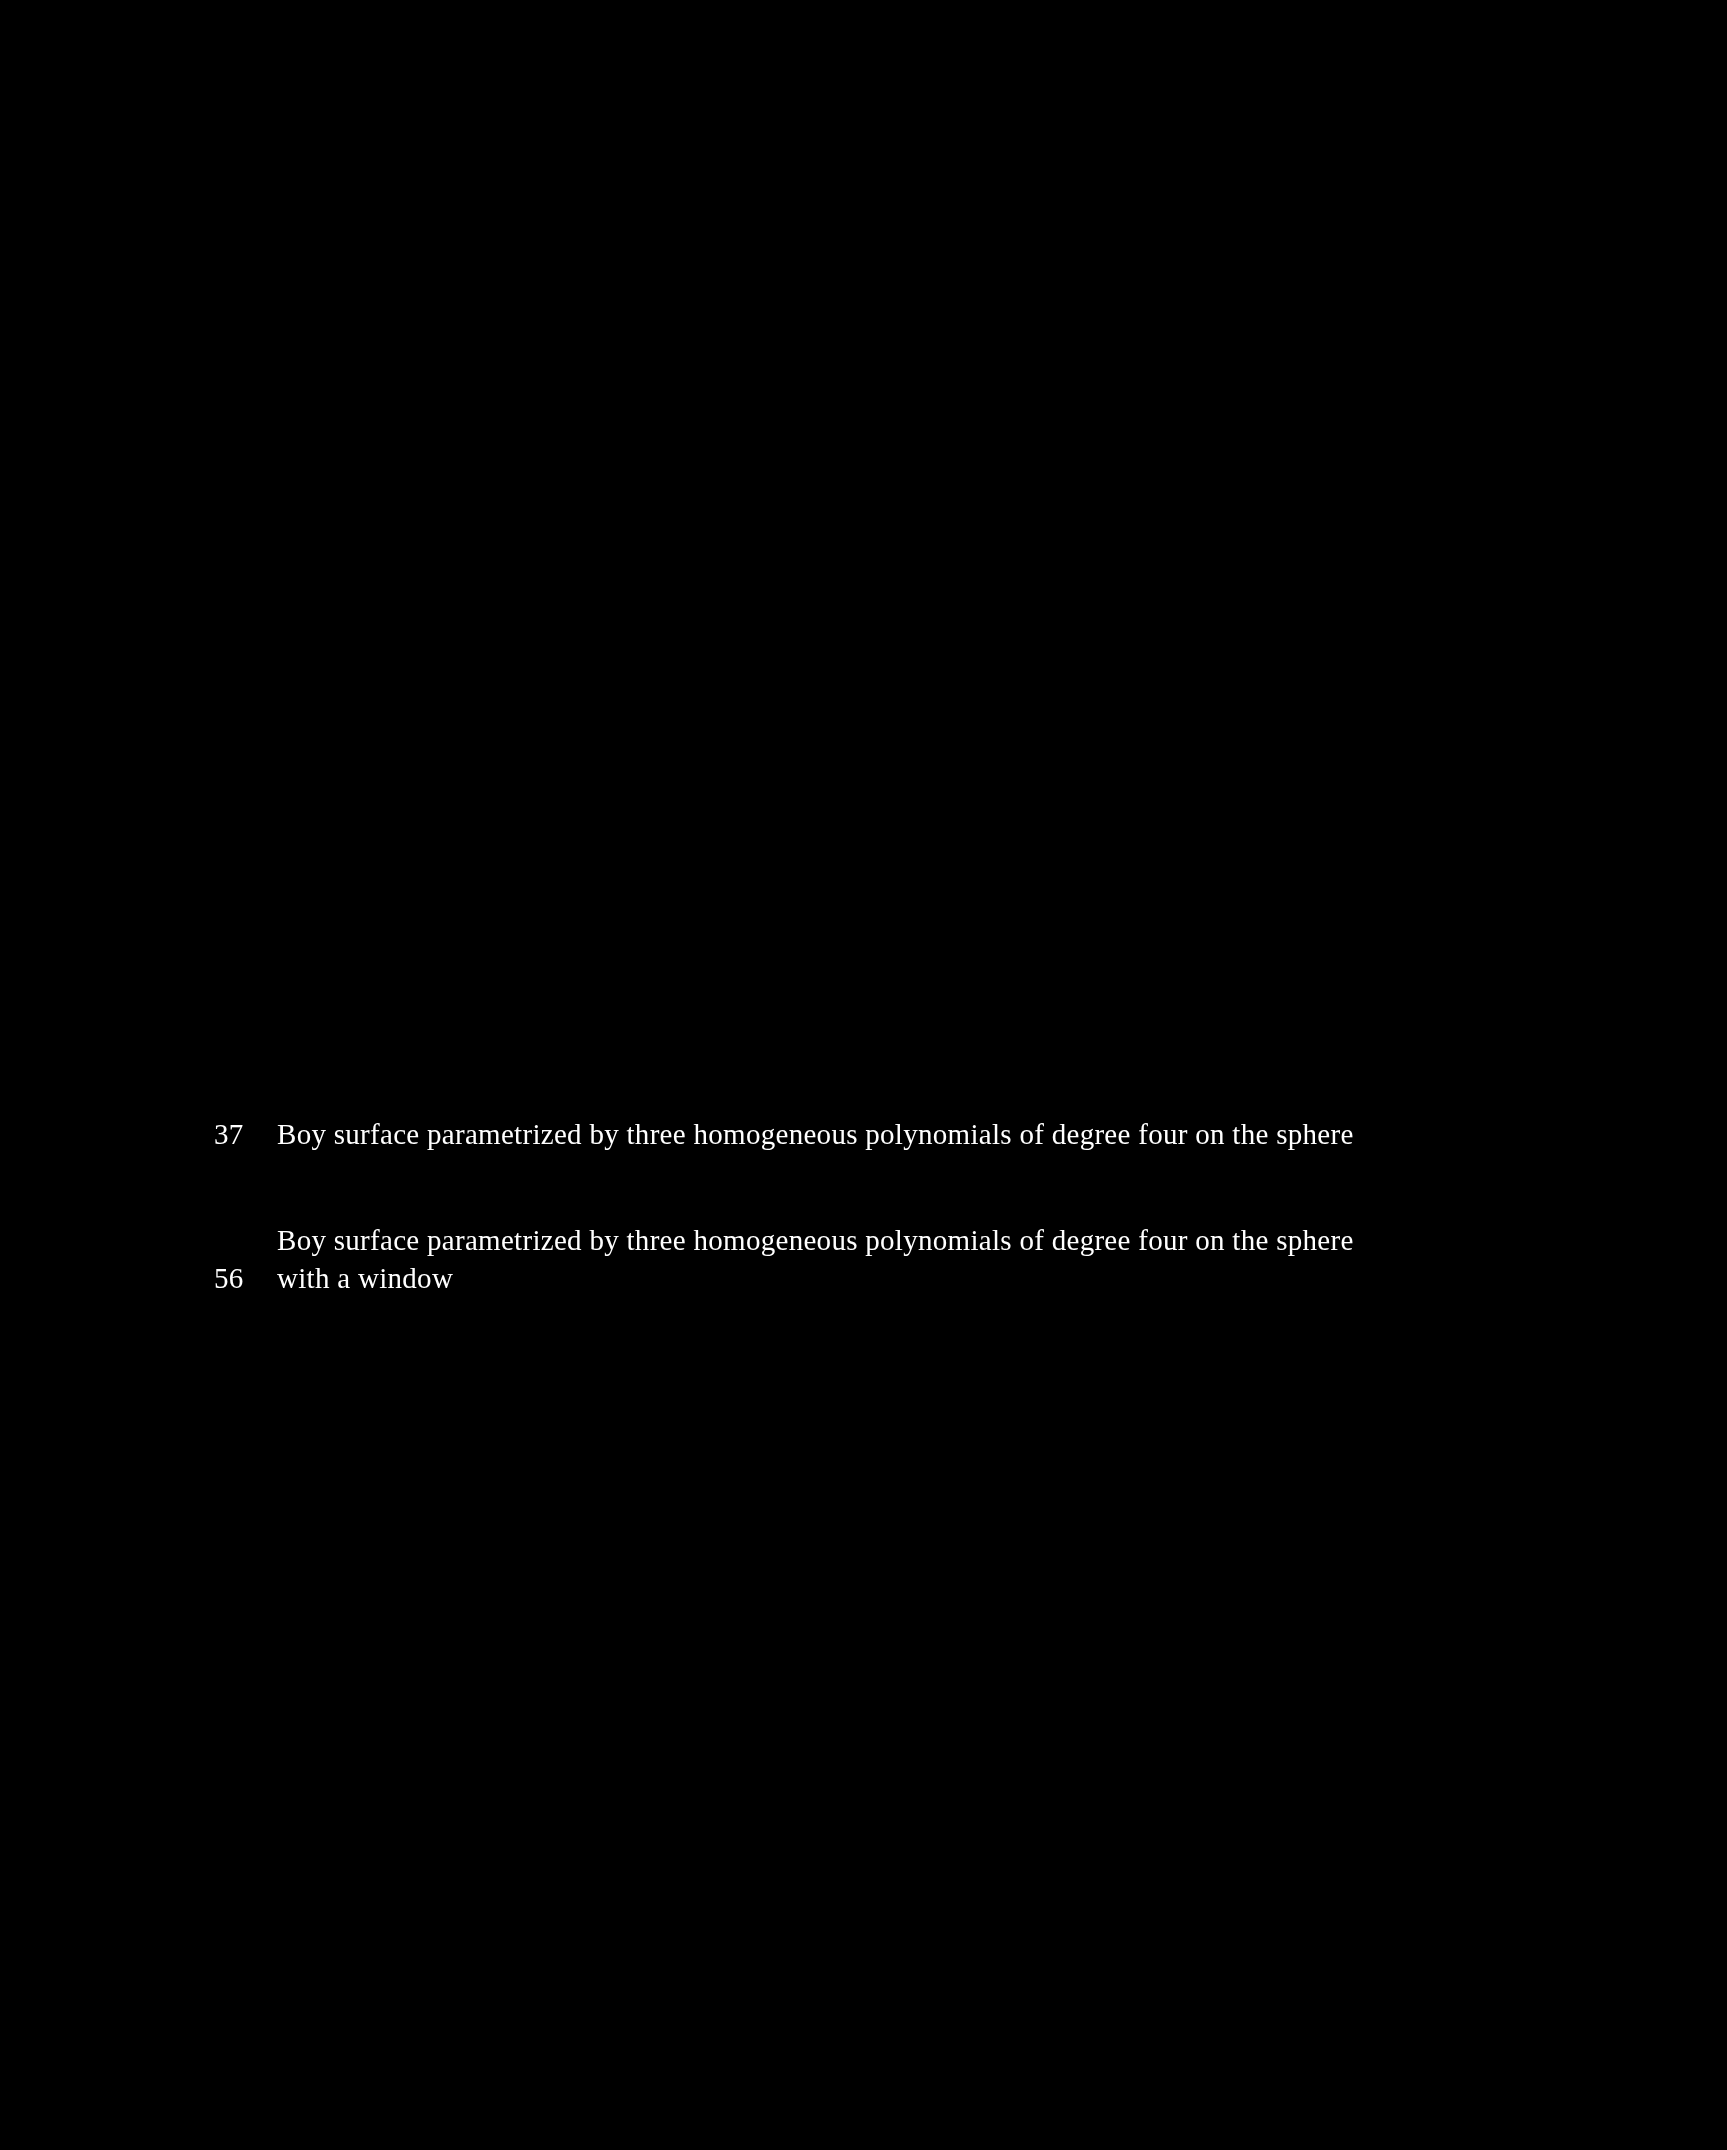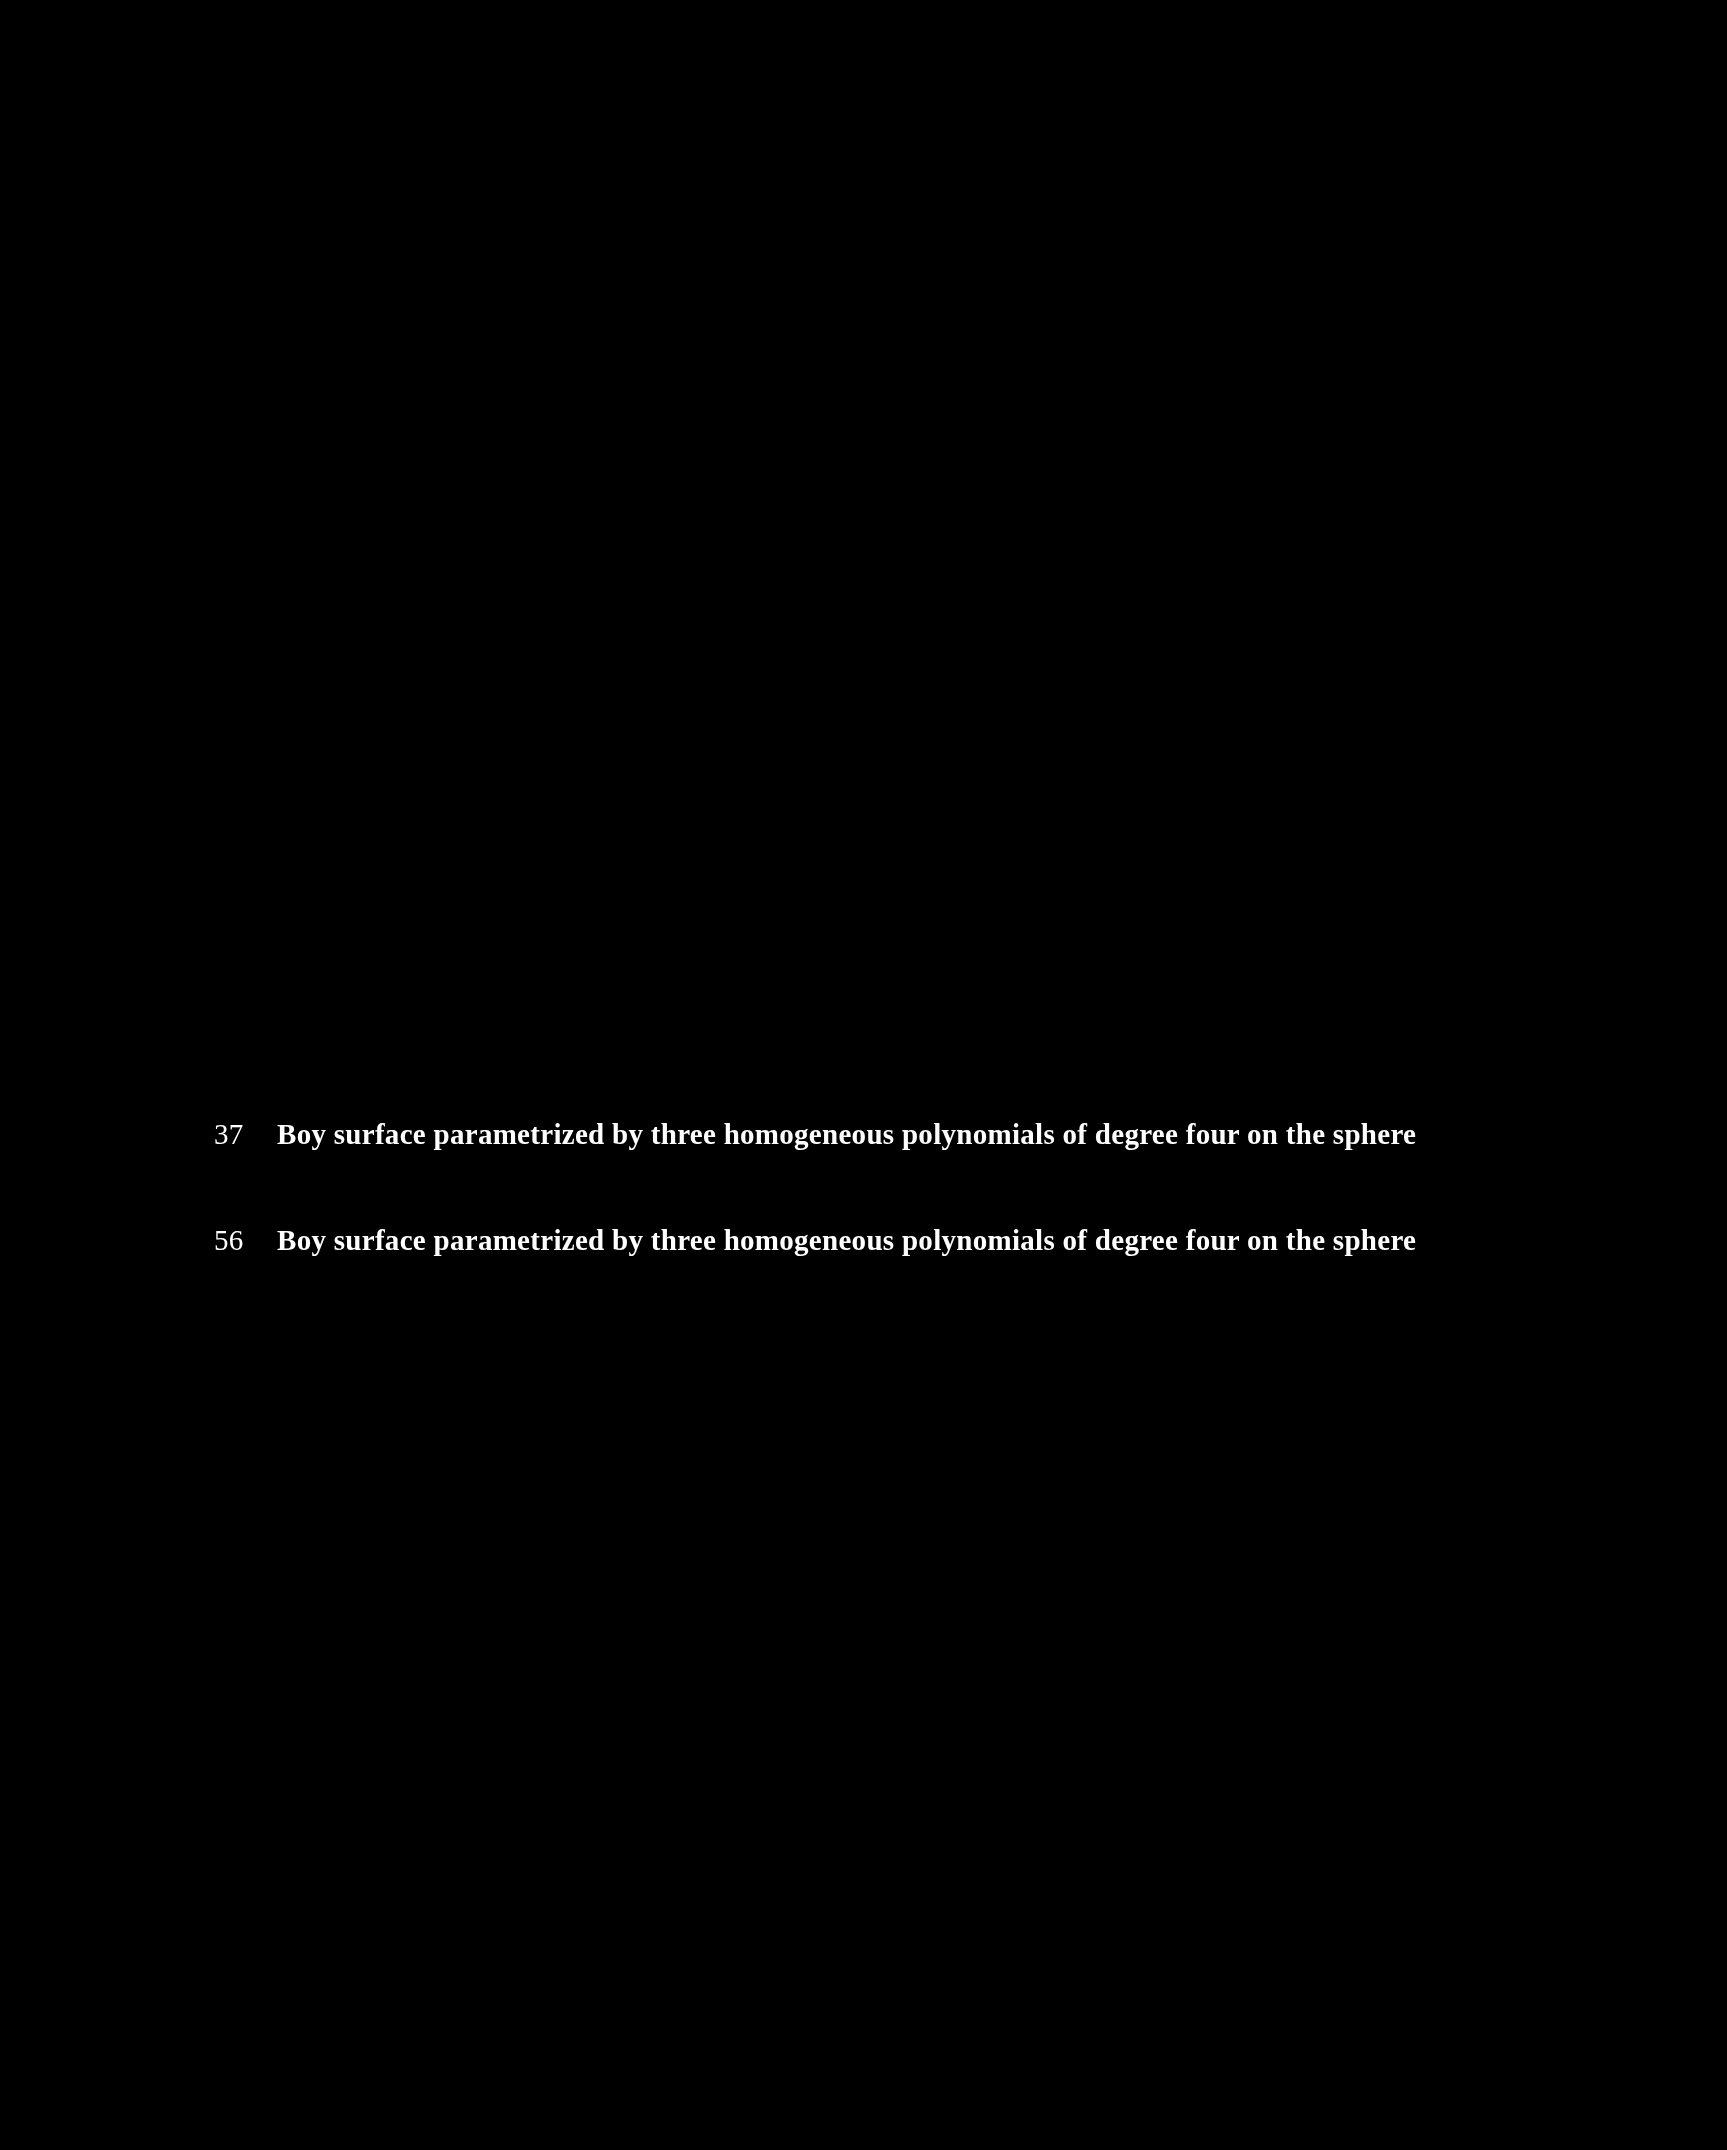--- a/index.html
+++ b/index.html
@@ -24,21 +24,20 @@
     font-size: 29px;
     line-height: 38px;
     letter-spacing: 0.01em;
   }
   .entry .num {
     flex: 0 0 63px;
     width: 63px;
   }
   .entry .caption {
     white-space: nowrap;
-    font-weight: bold;
   }
   .entry .caption .line {
     display: block;
     white-space: nowrap;
   }
   .entry-37 { top: 1115px; }
   .entry-38 { top: 1221px; }
 </style>
 </head>
 <body>
@@ -49,17 +48,18 @@
     <span class="num">37</span>
     <span class="caption">
       <span class="line">Boy surface parametrized by three homogeneous polynomials of degree four on the sphere</span>
     </span>
   </div>
 
   <div class="entry entry-38">
     <span class="num">56</span>
     <span class="caption">
       <span class="line">Boy surface parametrized by three homogeneous polynomials of degree four on the sphere</span>
+      <span class="line">with a window</span>
     </span>
   </div>
 
 </div>
 
 
 </body></html>

